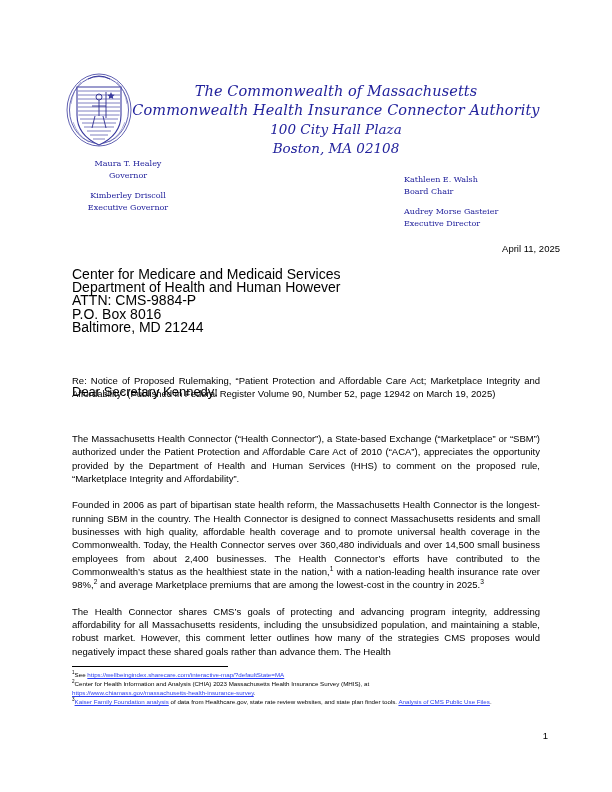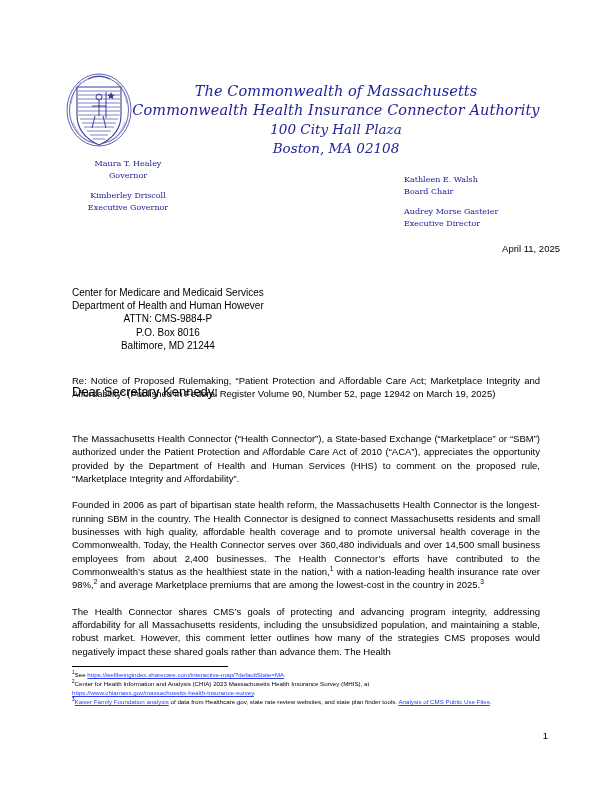--- a/index.html
+++ b/index.html
@@ -103,25 +103,24 @@
     position: absolute;
     top: 243px;
     right: 52px;
     font-size: 9.5px;
     color: #000;
   }
 
   
   .address-block {
     position: absolute;
-    top: 286px;
-    left: 72px;
-    font-size: 10px;
+    top: 268px;
+    left: 72px;
+    font-size: 14px;
     line-height: 13.2px;
-    text-align: center;
   }
   .address-block div { white-space: pre; }
 
   
   .subject {
     position: absolute;
     top: 374px;
     left: 72px;
     width: 468px;
     font-size: 9.5px;

